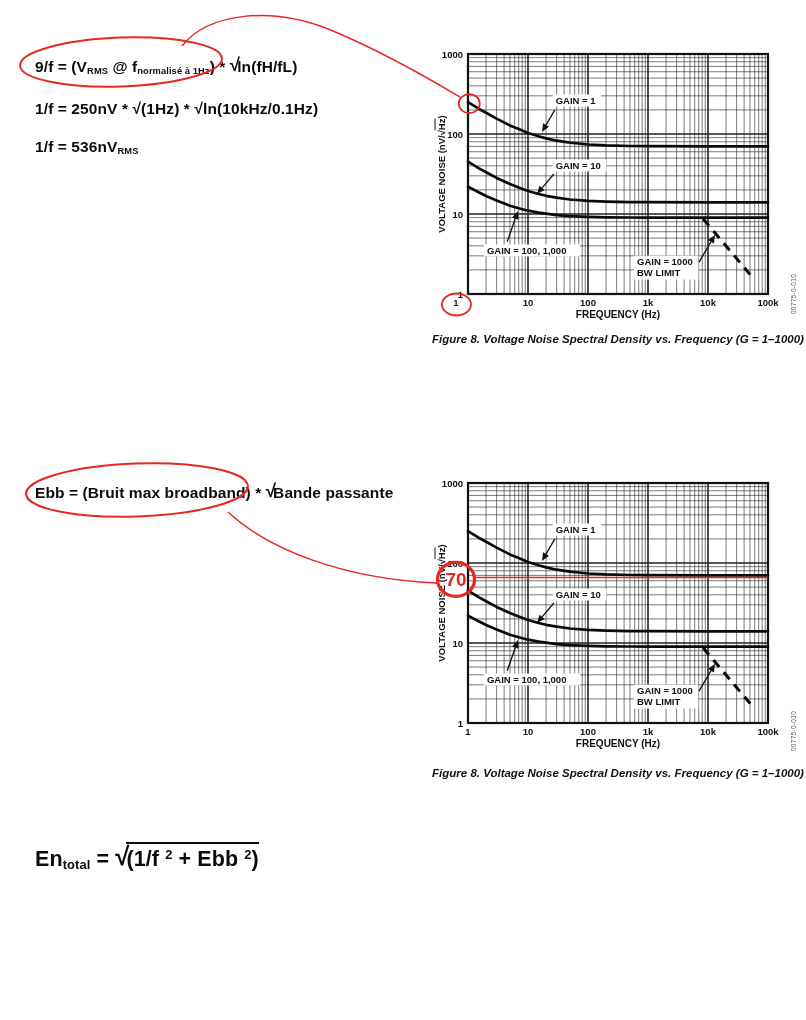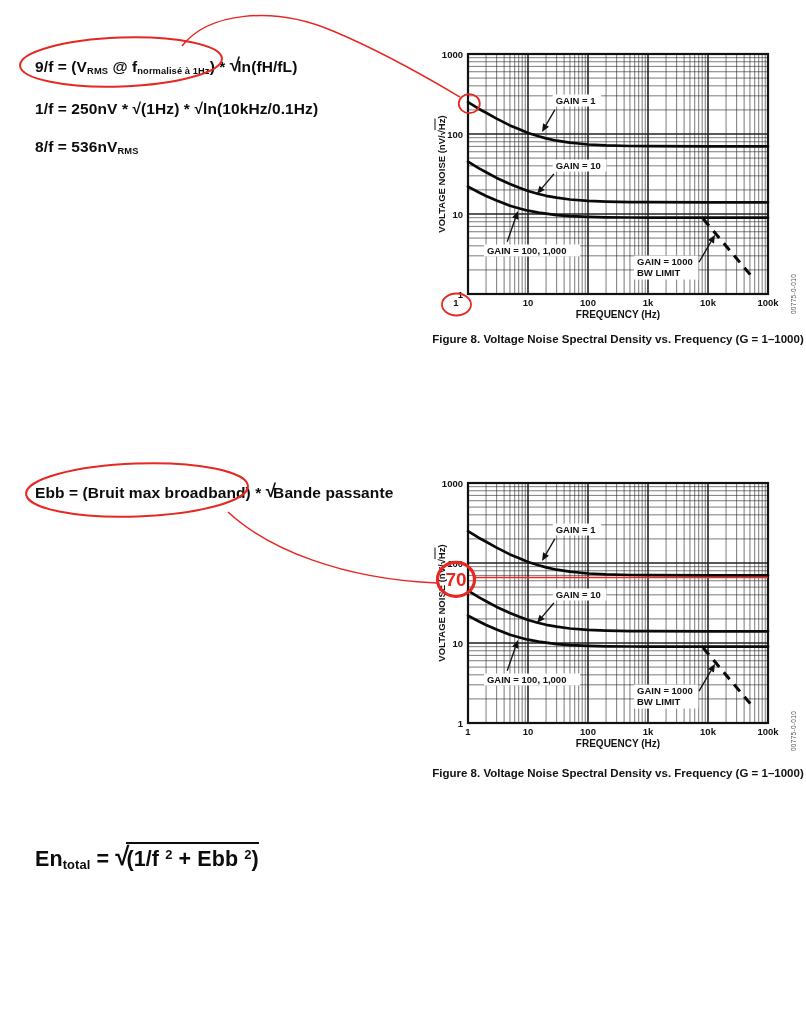--- a/index.html
+++ b/index.html
@@ -13,31 +13,31 @@
   #fb3 .fl{line-height:30px;margin:0 0 32px 0;white-space:nowrap;}
   .s{font-size:.6em;vertical-align:-.25em;}
   .p{font-size:.6em;vertical-align:.55em;}
   .rad{font-size:1.2em;margin-right:-3px;position:relative;top:-1px;}
   .bar{display:inline-block;border-top:2.5px solid #0c0c0c;padding-top:4px;line-height:1.05;}
   .chart-svg{position:absolute;}
   .ytitle{position:absolute;white-space:nowrap;font-weight:700;font-size:9.5px;color:#111;
           transform:translate(-50%,-50%) rotate(-90deg);}
   .sidecode{position:absolute;white-space:nowrap;font-size:6.5px;color:#555;letter-spacing:.3px;
           transform:translate(-50%,-50%) rotate(-90deg);}
-  .caption{position:absolute;left:430px;width:376px;text-align:center;
+  .caption{position:absolute;left:430px;width:376px;text-align:center;font-style:italic;
           font-weight:700;font-size:11.5px;color:#111;}
   #red-overlay{position:absolute;left:0;top:0;pointer-events:none;}
 </style>
 </head>
 <body>
 
 <div class="fblock" id="fb1">
     <div class="fl"><span>9/f = (V</span><span class="s">RMS</span><span> @ f</span><span class="s">normalisé à 1Hz</span><span>) * </span><span class="rad">√</span><span>ln(fH/fL)</span></div>
     <div class="fl"><span>1/f = 250nV * √(1Hz) * √ln(10kHz/0.1Hz)</span></div>
-    <div class="fl"><span>8/f = 536nV</span><span class="s">RMS</span></div>
+    <div class="fl"><span>1/f = 536nV</span><span class="s">RMS</span></div>
   </div>
 <div class="fblock" id="fb2">
     <div class="fl"><span>Ebb = (Bruit max broadband) * </span><span class="rad">√</span><span>Bande passante</span></div>
   </div>
 <div class="fblock" id="fb3">
     <div class="fl"><span>En</span><span class="s">total</span><span> = </span><span class="rad">√</span><span class="bar"><span>(1/f </span><span class="p">2</span><span> + Ebb </span><span class="p">2</span><span>)</span></span></div>
   </div>
 
 <svg class="chart-svg" style="left:430px;top:38px" width="376" height="292" viewBox="430 38 376 292">
     <line x1="468" y1="54" x2="468" y2="294" stroke="#222" stroke-width="1.6"></line>

